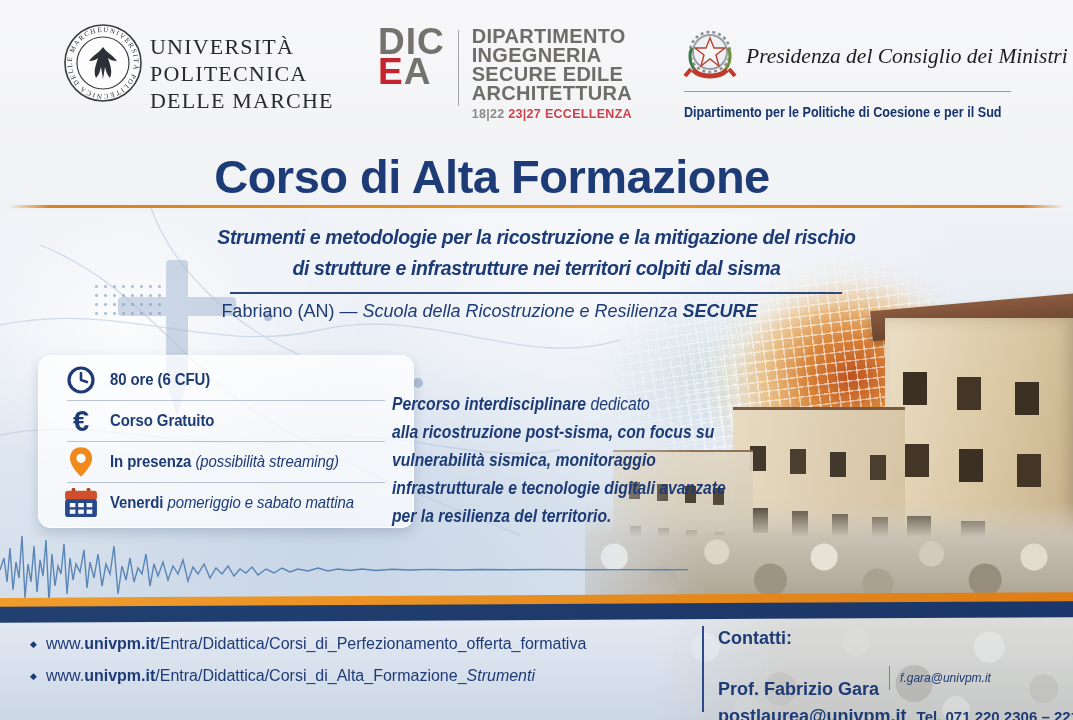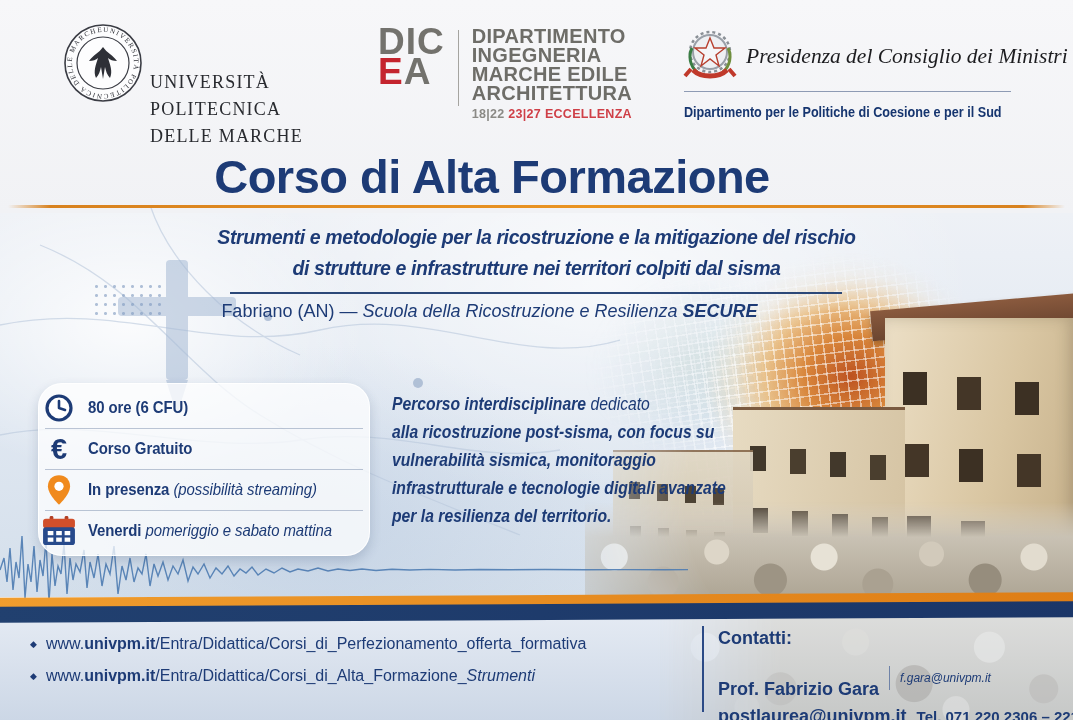--- a/index.html
+++ b/index.html
@@ -87,22 +87,22 @@
   .seismo{left:0;top:524px;z-index:2;}
 
   
   .stripe-orange{left:-10px;top:595px;width:1100px;height:10px;z-index:3;
     background:linear-gradient(90deg,#f09d2e,#de7d15);transform:rotate(-.3deg);}
   .stripe-navy{left:-10px;top:604px;width:1100px;height:16px;z-index:3;
     background:linear-gradient(90deg,#21406f,#1b3668);transform:rotate(-.3deg);}
 
   
   .hdr{z-index:4;}
-  .uni-name{left:150px;top:33px;font-family:"Liberation Serif",serif;font-size:18px;
-    letter-spacing:1.2px;line-height:27px;color:#282a2f;margin-top:36px;}
+  .uni-name{left:150px;top:33px;font-family:"Liberation Serif",serif;font-size:22px;
+    letter-spacing:1.2px;line-height:27px;color:#282a2f;}
   .dicea{left:378px;top:27px;display:flex;gap:13px;align-items:flex-start;}
   .dicea-logo{font-weight:800;font-size:37px;line-height:.82;letter-spacing:1px;color:#73726d;}
   .dicea-logo .red{color:#c4242e;}
   .dicea-div{width:1px;height:76px;background:#a5a4a0;margin-top:3px;}
   .dicea-dept{font-size:20px;font-weight:700;line-height:19px;letter-spacing:.3px;color:#6e6d68;}
   .dicea-exc{margin-top:4px;font-size:12.5px;font-weight:700;color:#8b8a86;letter-spacing:.3px;}
   .dicea-exc .red{color:#cf3f47;}
   .presidency{left:746px;top:44px;font-family:"Liberation Serif",serif;font-style:italic;
     font-size:21.5px;color:#1c1c1f;}
   .gov-rule{left:684px;top:91px;width:327px;height:1px;background:#8e9bb4;}
@@ -116,22 +116,22 @@
     background:linear-gradient(90deg,transparent,#d8821f 4%,#ea9422 55%,#d8821f 96%,transparent);}
   .subtitle{left:0;top:222px;width:1073px;text-align:center;font-size:19.5px;font-weight:700;
     font-style:italic;color:#1d3b76;line-height:31px;letter-spacing:-.4px;z-index:4;}
   .sub-rule{left:230px;top:292px;width:612px;height:1.8px;background:#2c4878;z-index:4;}
   .loc{left:0;top:301px;width:979px;text-align:center;font-size:18px;color:#1d3b76;z-index:4;}
   .loc .it{font-style:italic;}
   .loc .bd{font-style:italic;font-weight:700;}
 
   
   .card{left:38px;top:355px;width:322px;z-index:4;background:rgba(255,255,255,.74);
-    border:1px solid rgba(255,255,255,.9);border-radius:24px;
-    box-shadow:0 5px 12px rgba(30,50,90,.18);padding:4px 4px;margin-top:28px;}
+    border:1px solid rgba(255,255,255,.9);border-radius:13px;
+    box-shadow:0 5px 12px rgba(30,50,90,.18);padding:4px 26px;}
   .row{display:flex;align-items:center;gap:13px;height:40px;}
   .row-txt{font-size:17px;font-weight:700;color:#1d3b76;white-space:nowrap;
     transform:scaleX(.88);transform-origin:left;letter-spacing:-.1px;}
   .row-txt .it{font-weight:400;font-style:italic;}
   .ico{width:32px;display:flex;justify-content:center;flex:0 0 32px;}
   .euro{font-size:29px;font-weight:700;color:#1d3b76;line-height:1;}
   .sep{height:1px;background:rgba(110,130,165,.45);margin:0 2px;}
 
   
   .desc{left:392px;top:390px;z-index:4;font-size:18.5px;font-style:italic;font-weight:700;
@@ -221,21 +221,21 @@
 <div class="abs hdr dicea">
   <div class="dicea-logo">
     <div>DIC</div>
     <div><span class="red">E</span><span>A</span></div>
   </div>
   <div class="dicea-div"></div>
   <div>
     <div class="dicea-dept">
       <div>DIPARTIMENTO</div>
       <div>INGEGNERIA</div>
-      <div>MARCHE EDILE</div>
+      <div>SECURE EDILE</div>
       <div>ARCHITETTURA</div>
     </div>
     <div class="dicea-exc">
       <span>18|22 </span><span class="red">23|27 ECCELLENZA</span>
     </div>
   </div>
 </div>
 
 <svg class="abs hdr" style="left:681px;top:26px;" width="58" height="58" viewBox="0 0 58 58">
   <circle cx="29" cy="26" r="17" fill="#eef0f3" stroke="#9aa0a8" stroke-width="2"></circle>

